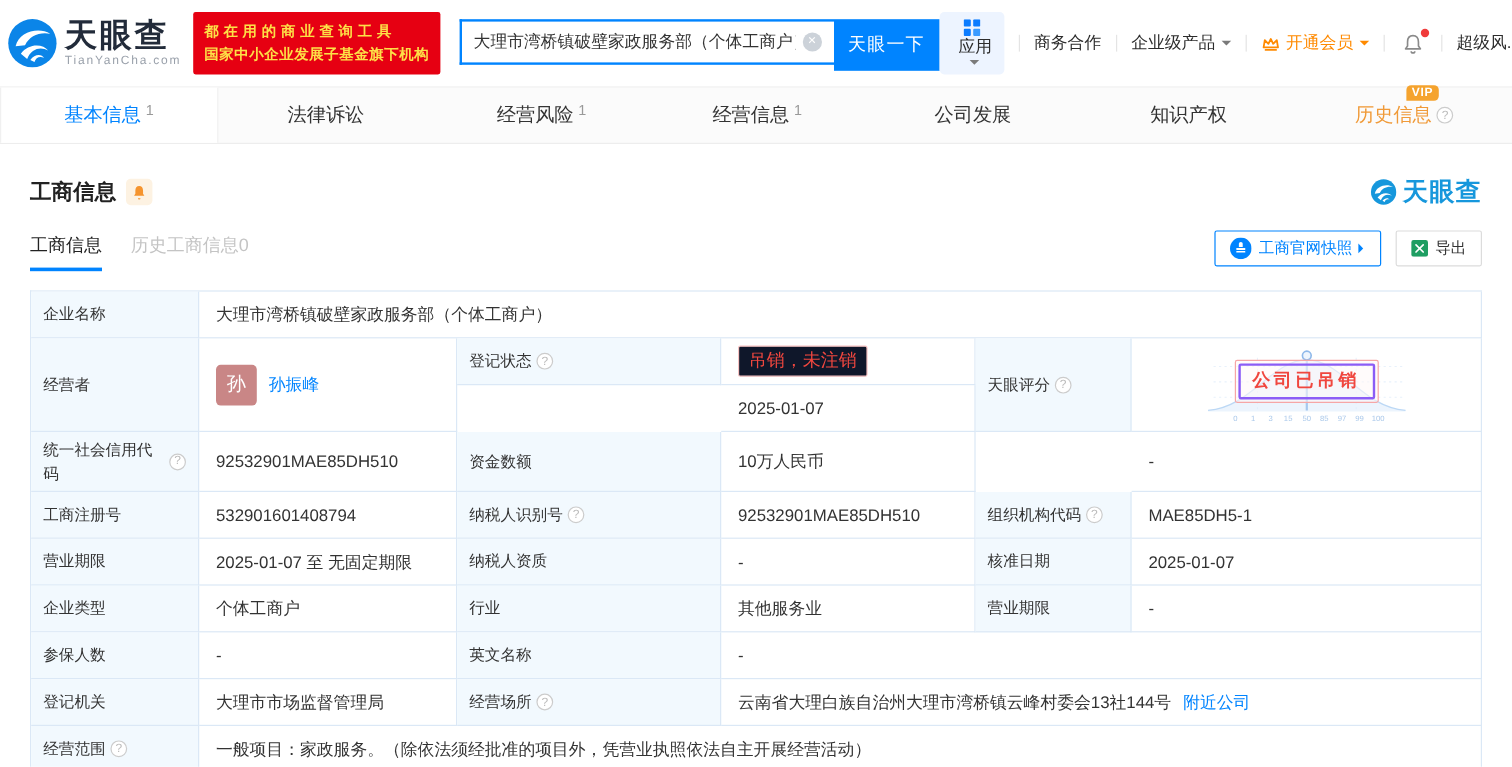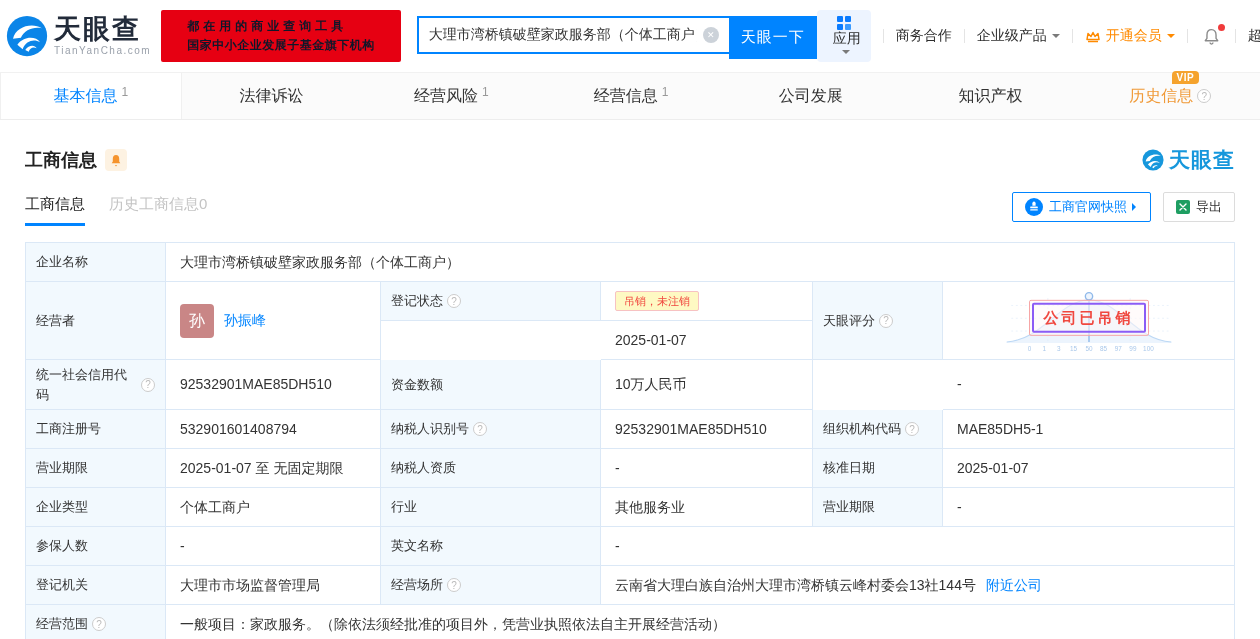--- a/index.html
+++ b/index.html
@@ -7,21 +7,21 @@
     font-family:"Liberation Sans","DejaVu Sans",sans-serif; color:#333; }
 
   
   .header { height:72px; display:flex; align-items:center; padding:0 12px 0 6px;
     background:#fff; }
   .logo-wrap { display:flex; align-items:center; cursor:pointer; }
   .logo-icon { width:42px; height:42px; flex:none; }
   .logo-txt { margin-left:6px; }
   .logo-title { font-size:27px; font-weight:bold; color:#222b3a; letter-spacing:2px; line-height:1; }
   .logo-domain { font-size:10px; color:#9aa1ab; letter-spacing:1.5px; margin-top:2px; }
-  .slogan { margin-left:10px; background:#e60012; color:#0f172a; padding:7px 26px; border-radius:2px;
+  .slogan { margin-left:10px; background:#e60012; color:#fde047; padding:7px 9px; border-radius:2px;
     font-size:12px; font-weight:bold; line-height:1.55; white-space:nowrap; }
   .slogan .l1 { letter-spacing:4px; }
   .slogan .l2 { letter-spacing:0.5px; }
 
   .search-widget { margin-left:16px; padding-top:2px; }
   .search-tabs { display:flex; align-items:center; font-size:13px; height:24px; }
   .search-tab { margin-right:20px; cursor:pointer; color:#333; padding:3px 0; }
   .search-tab.active { background:#0084ff; color:#fff; padding:3px 13px; margin-right:14px; }
   .search-row { display:flex; }
   .input-wrap { position:relative; }
@@ -100,22 +100,22 @@
   .val { color:#333; padding:5px 14px; }
   .c1{grid-column:1}.c2{grid-column:2}.c3{grid-column:3}.c4{grid-column:4}.c5{grid-column:5}.c6{grid-column:6}
   .c2e{grid-column:2/7}.c4e{grid-column:4/7}
   .r1{grid-row:1}.r2{grid-row:2}.r3{grid-row:3}.r4{grid-row:4}.r5{grid-row:5}.r6{grid-row:6}
   .r7{grid-row:7}.r8{grid-row:8}.r9{grid-row:9}.r10{grid-row:10}
   .r2s{grid-row:2/4}
   .avatar { width:34px; height:34px; border-radius:4px; background:#c98686; color:#fff; font-size:16px;
     display:flex; align-items:center; justify-content:center; flex:none; cursor:pointer; }
   .link { color:#0084ff; text-decoration:none; cursor:pointer; }
   .op-name { margin-left:10px; }
-  .status-badge { color:#f0473f; background:#fef9c3; border:1px solid #f7c2c2; padding:1px 8px;
-    font-size:11px; border-radius:2px; }
+  .status-badge { color:#f0473f; background:#0f172a; border:1px solid #f7c2c2; padding:1px 8px;
+    font-size:15px; border-radius:2px; }
   .score-cell { position:relative; justify-content:center; padding:2px; }
   .stamp { position:absolute; left:50%; top:50%; transform:translate(-50%,-58%);
     border:1px solid #f6a6a6; padding:2px; background:rgba(255,248,248,.55); border-radius:2px; }
   .stamp-inner { border:2px solid #8b5cf6; padding:2px 10px; color:#f0473f; font-weight:bold;
     font-size:15px; letter-spacing:3px; border-radius:2px; white-space:nowrap; }
   .site-link { margin-left:10px; }
 </style>
 </head>
 <body>
 

